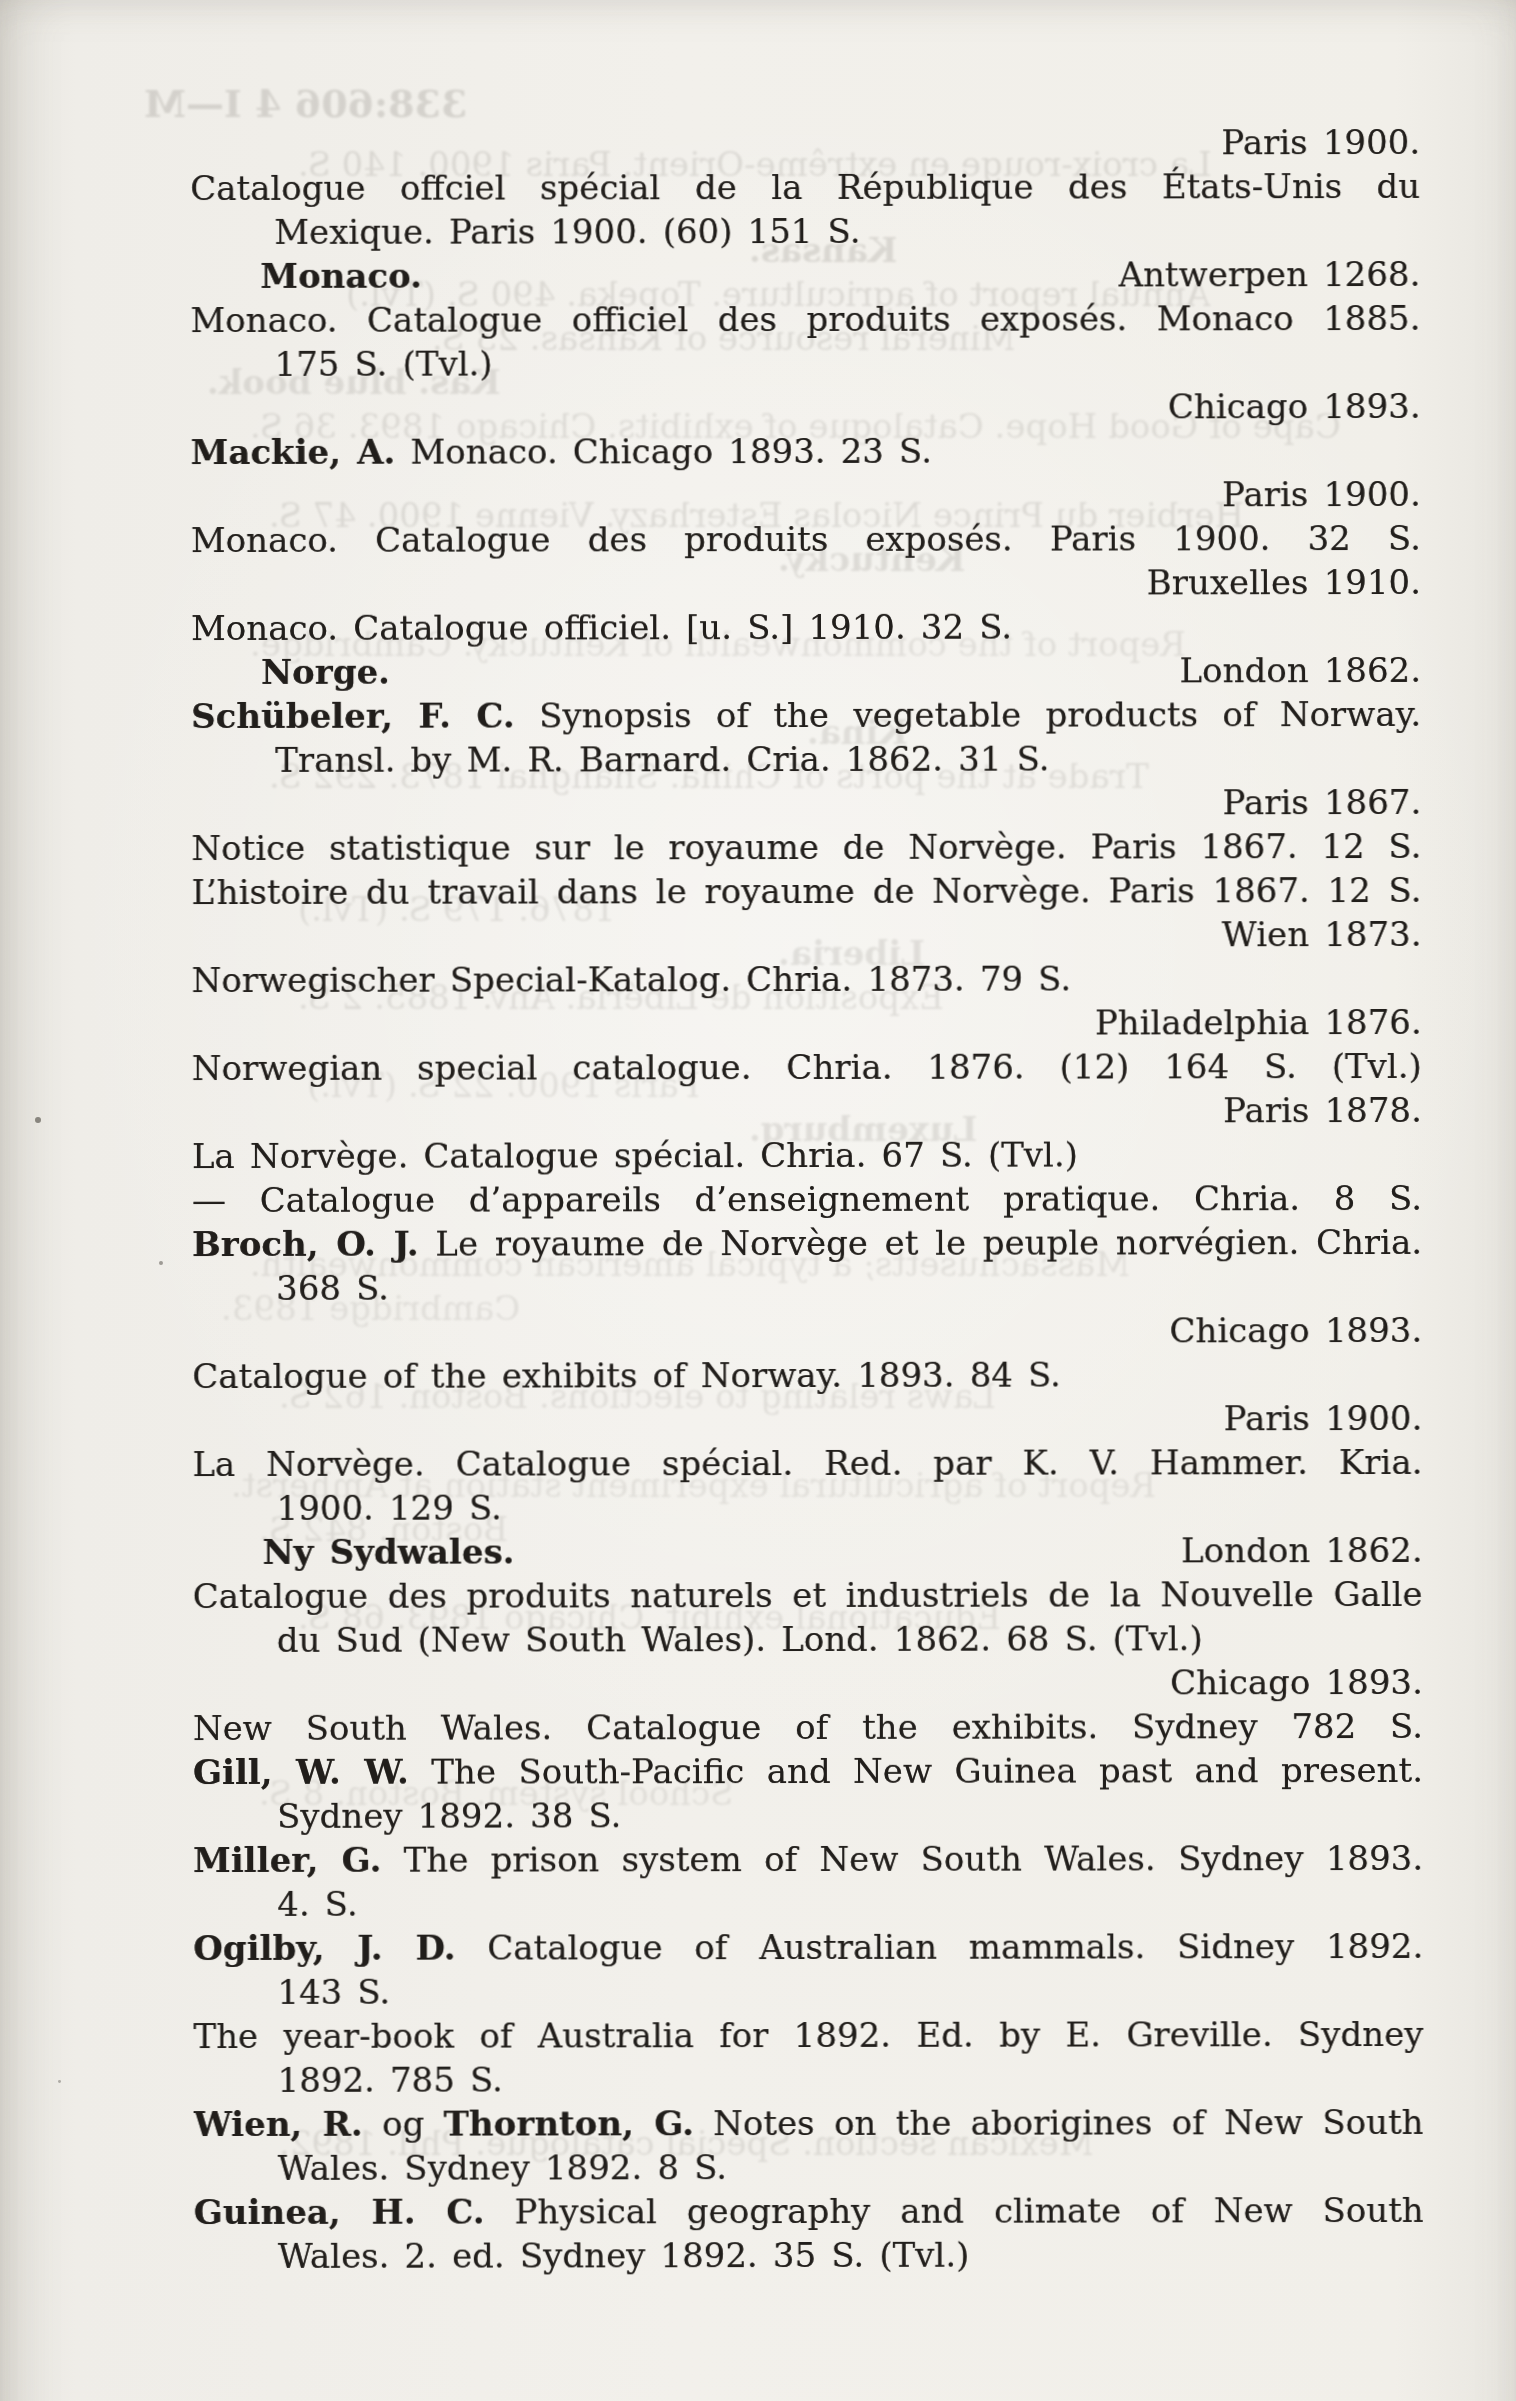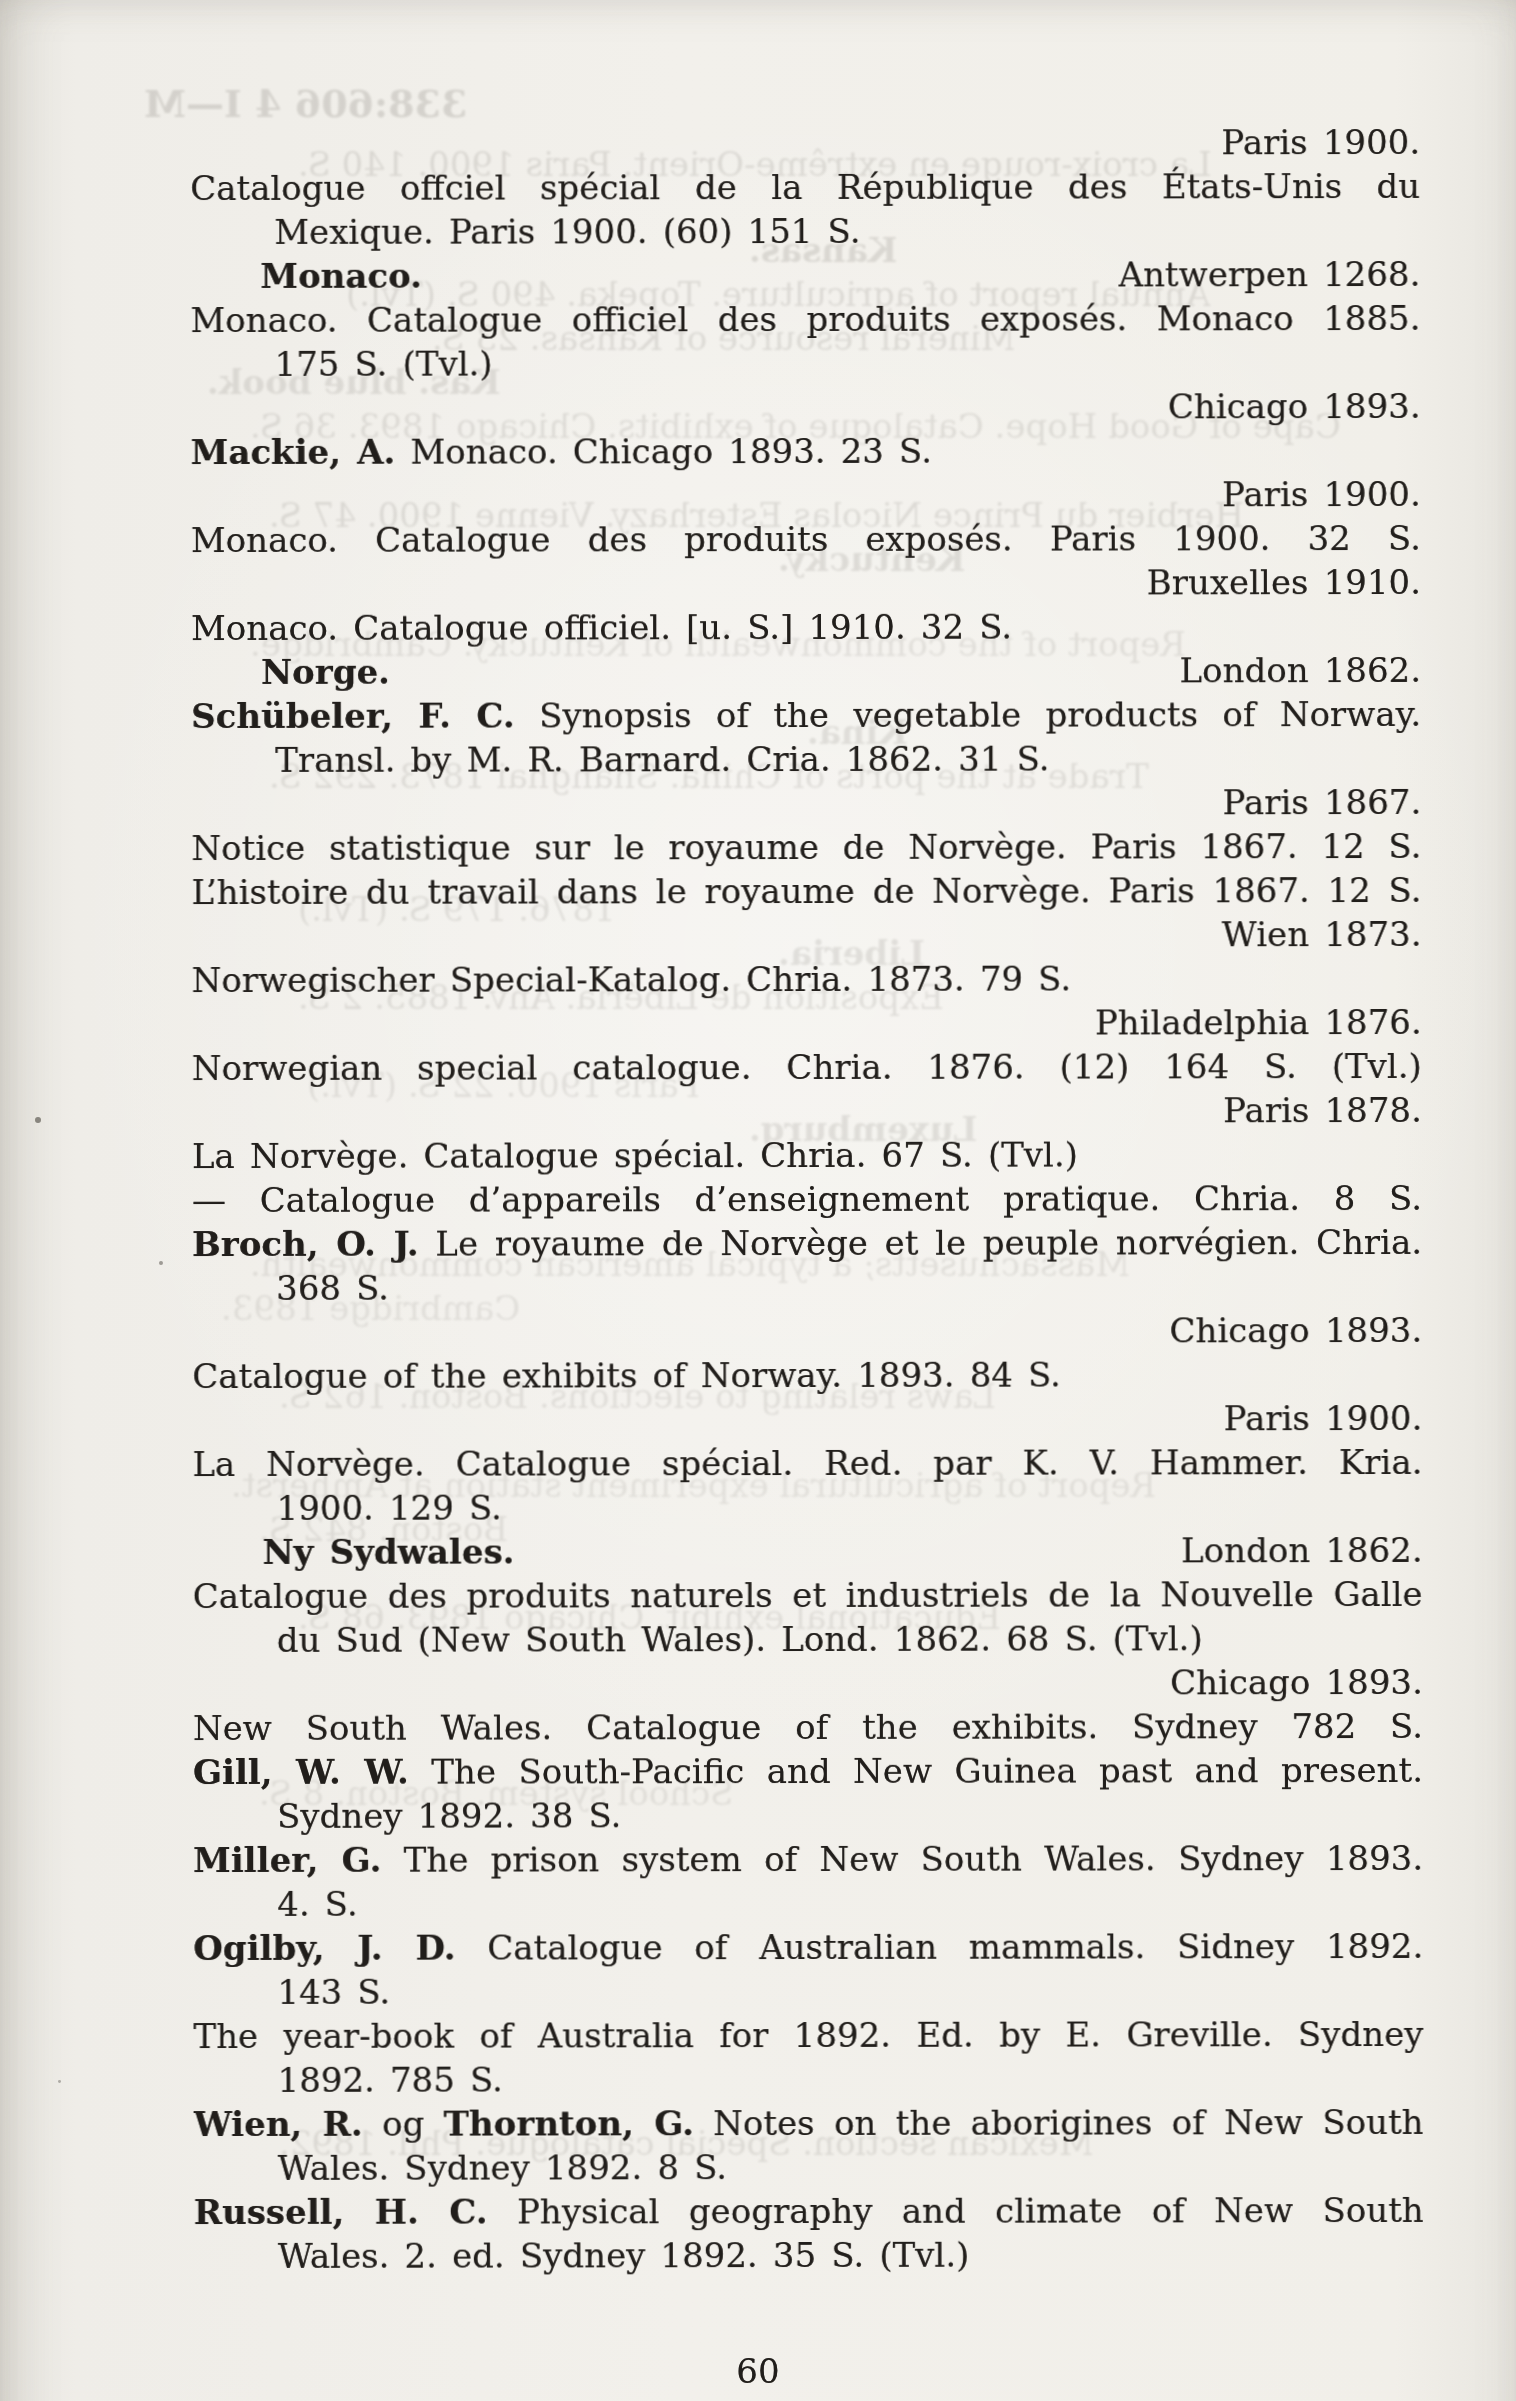--- a/index.html
+++ b/index.html
@@ -131,21 +131,20 @@
       <div class="line j"><span class="bold">Gill, W. W.</span><span> The South-Pacific and New Guinea past and present.</span></div>
       <div class="line li"><span>Sydney 1892. 38 S.</span></div>
       <div class="line j"><span class="bold">Miller, G.</span><span> The prison system of New South Wales. Sydney 1893.</span></div>
       <div class="line li"><span>4. S.</span></div>
       <div class="line j"><span class="bold">Ogilby, J. D.</span><span> Catalogue of Australian mammals. Sidney 1892.</span></div>
       <div class="line li"><span>143 S.</span></div>
       <div class="line j"><span>The year-book of Australia for 1892. Ed. by E. Greville. Sydney</span></div>
       <div class="line li"><span>1892. 785 S.</span></div>
       <div class="line j"><span class="bold">Wien, R.</span><span> og </span><span class="bold">Thornton, G.</span><span> Notes on the aborigines of New South</span></div>
       <div class="line li"><span>Wales. Sydney 1892. 8 S.</span></div>
-      <div class="line j"><span class="bold">Russell, H. C.</span><span> Physical geography and climate of New South</span></div>
+      <div class="line j"><span class="bold">Guinea, H. C.</span><span> Physical geography and climate of New South</span></div>
       <div class="line li"><span>Wales. 2. ed. Sydney 1892. 35 S. (Tvl.)</span></div>
     </div>
-  <div class="page-number">60</div>
 <div class="speck" style="left: 35px; top: 1117px; width: 5.8px; height: 5.8px; opacity: 0.55;"></div>
     <div class="speck" style="left: 159px; top: 1261px; width: 3.8px; height: 3.8px; opacity: 0.45;"></div>
     <div class="speck" style="left: 58px; top: 2080px; width: 2.9px; height: 2.9px; opacity: 0.35;"></div>
   </div>
 
 
 </body></html>

